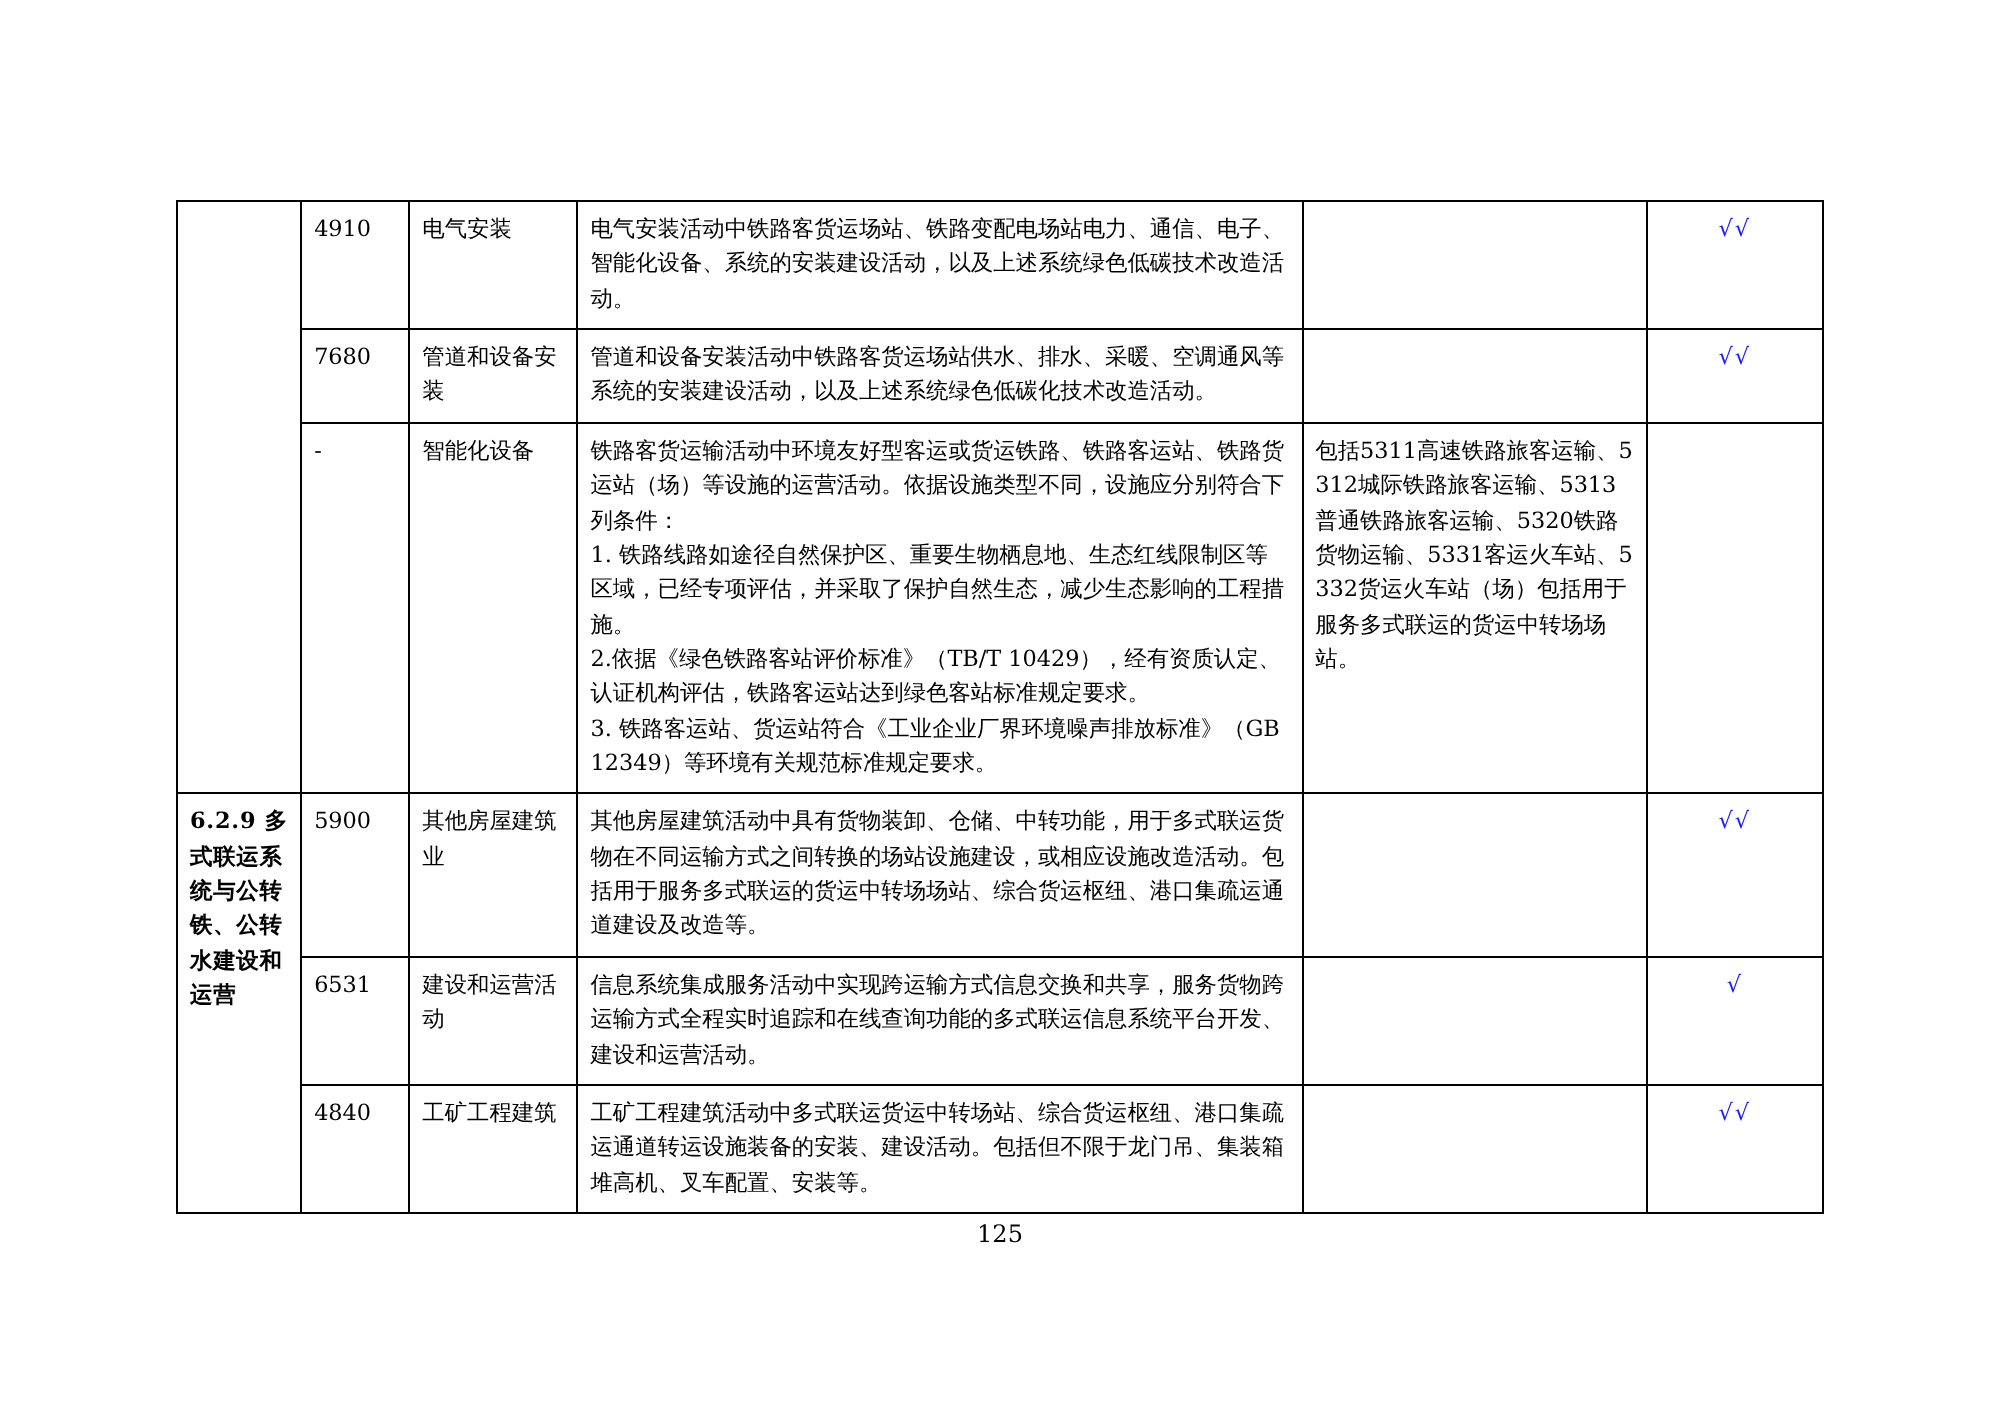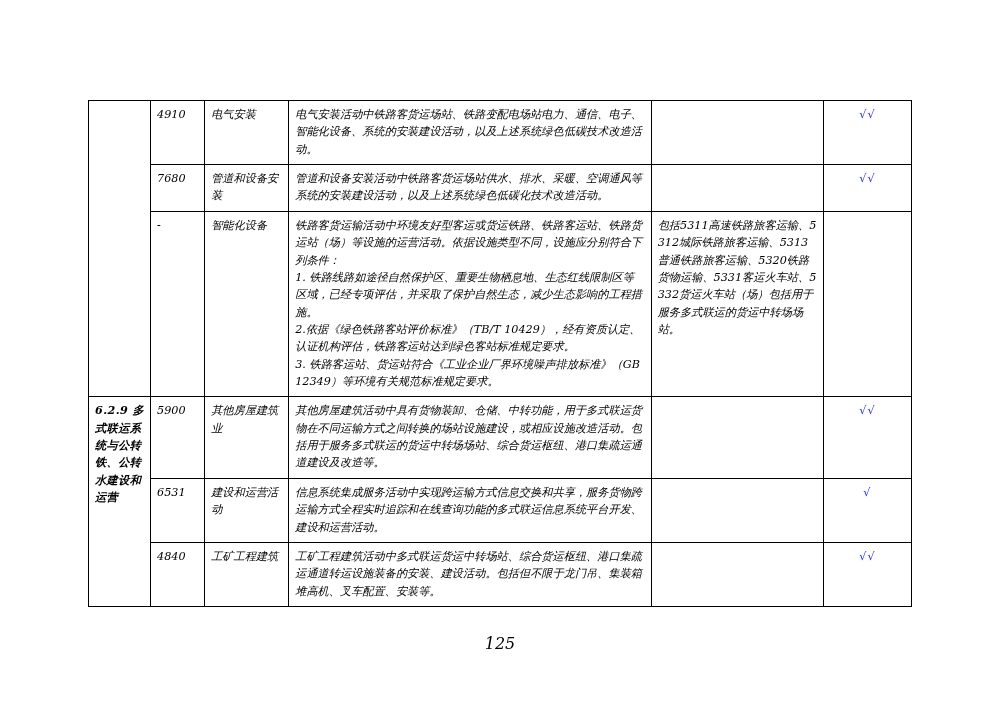--- a/index.html
+++ b/index.html
@@ -13,21 +13,20 @@
     font-family: "DejaVu Sans", "Liberation Sans", sans-serif;
     color: #000000;
     overflow: hidden;
   }
   .page {
     position: relative;
     width: 1000px;
     height: 706px;
     background: #ffffff;
     box-sizing: border-box;
-    font-style: italic;
   }
   .sheet {
     position: absolute;
     left: 88px;
     top: 100px;
     width: 824px;
   }
   table.doc-table {
     border-collapse: collapse;
     width: 824px;
@@ -78,23 +77,23 @@
     color: #1a1aff;
     font-size: 14px;
     letter-spacing: 1px;
     padding-top: 4px;
     font-family: "DejaVu Sans", "Liberation Sans", sans-serif;
   }
   .page-number {
     position: absolute;
     left: 0;
     right: 0;
-    top: 634px;
+    top: 610px;
     text-align: center;
-    font-size: 16px;
+    font-size: 12px;
     font-family: "DejaVu Serif", "Liberation Serif", serif;
     color: #000000;
   }
 </style>
 </head>
 <body>
 
 <div class="page">
   <div class="sheet">
     <table class="doc-table">

